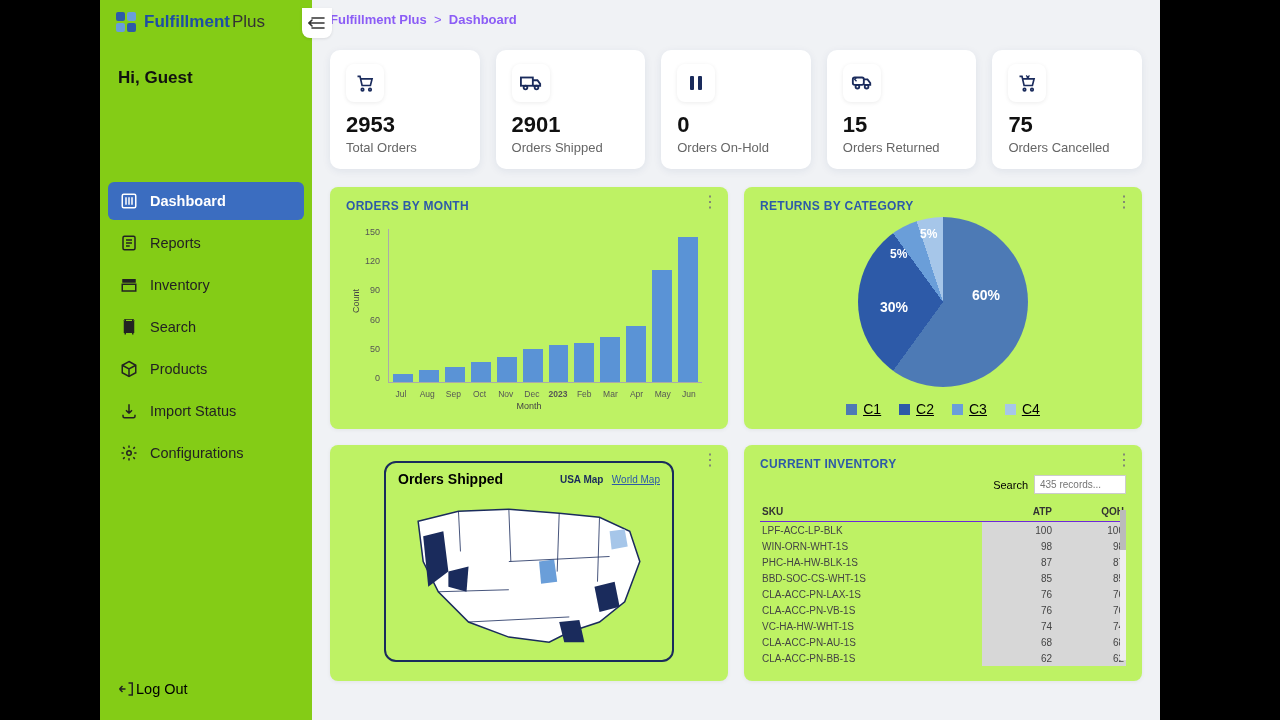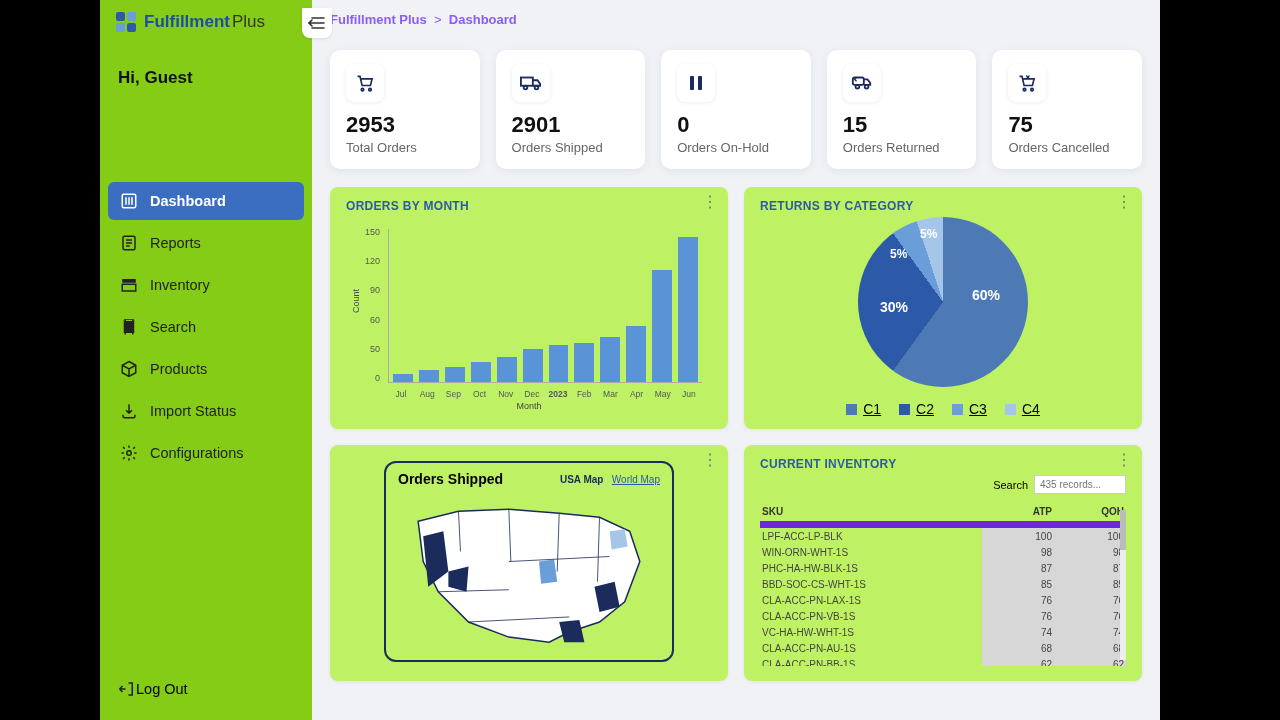--- a/index.html
+++ b/index.html
@@ -49,21 +49,21 @@
 .map-head { display: flex; align-items: center; justify-content: space-between; margin-bottom: 4px; }
 .map-title { font-size: 14px; font-weight: 700; }
 .map-links { font-size: 10px; }
 .map-links a { color: #2d5aa8; cursor: pointer; }
 .map-links .active-link { font-weight: 700; text-decoration: none; color: #1a2b5c; }
 .inv-panel { height: 236px; }
 .inv-head { display: flex; justify-content: space-between; align-items: center; }
 .search-wrap { display:flex; align-items:center; gap:6px; font-size: 11px; }
 .search-wrap input { width: 92px; font-size: 10px; padding: 3px 5px; border: 1px solid #ccc; }
 .inv-table { width: 100%; margin-top: 8px; font-size: 10px; border-collapse: collapse; }
-.inv-table th { text-align: left; color: #333; font-weight: 700; padding: 4px 2px; border-bottom: 7px solid #6d28d9; }
+.inv-table th { text-align: left; color: #333; font-weight: 700; padding: 4px 2px; border-bottom: 1px solid #6d28d9; }
 .inv-table th.num, .inv-table td.num { text-align: right; }
 .inv-table td { padding: 2.5px 2px; color: #444; }
 .inv-table td.num { background: #d7d7d7; width: 72px; }
 .inv-scroll { max-height: 172px; overflow: hidden; position: relative; }
 .scrollbar { position:absolute; right:-2px; top:16px; width:8px; height:150px; background:#eee; }
 .scrollbar-thumb { width:8px; height:40px; background:#bbb; }
 svg { display: block; }
 </style>
 </head>
 <body>

